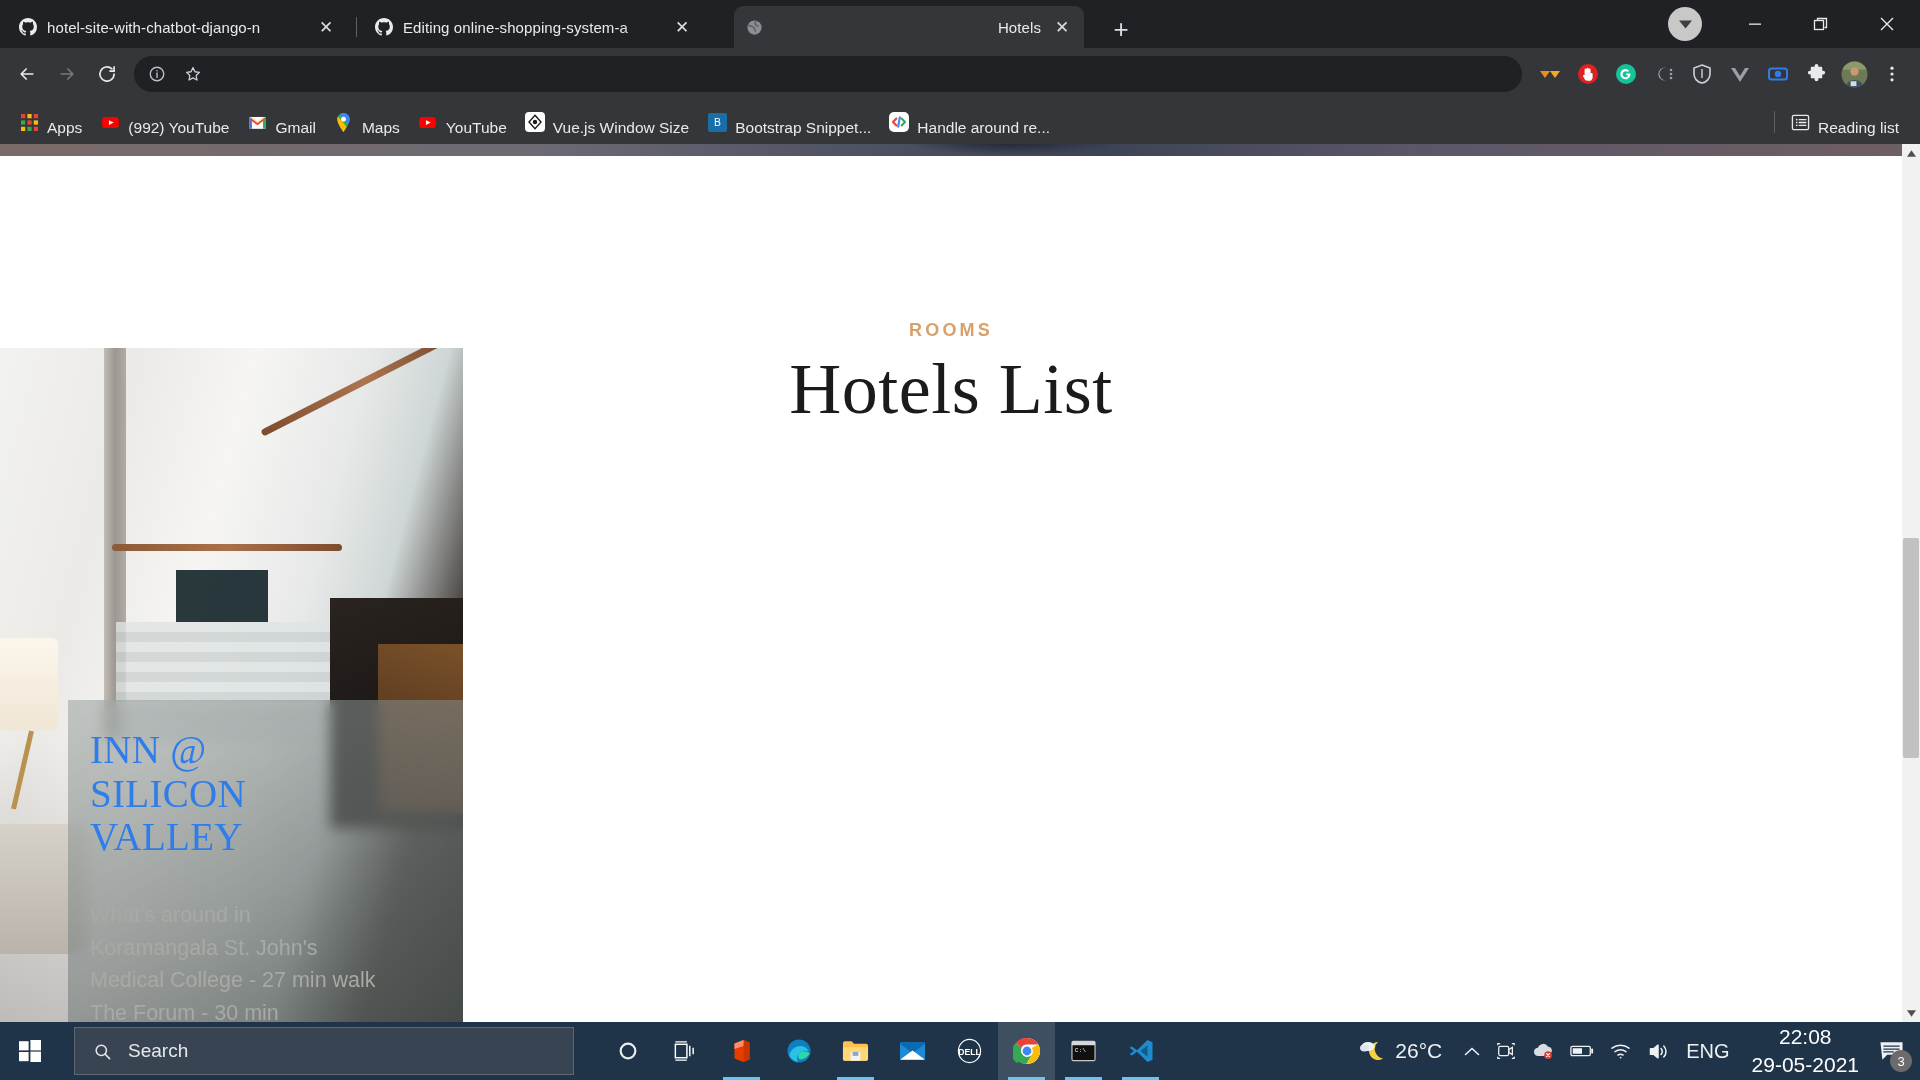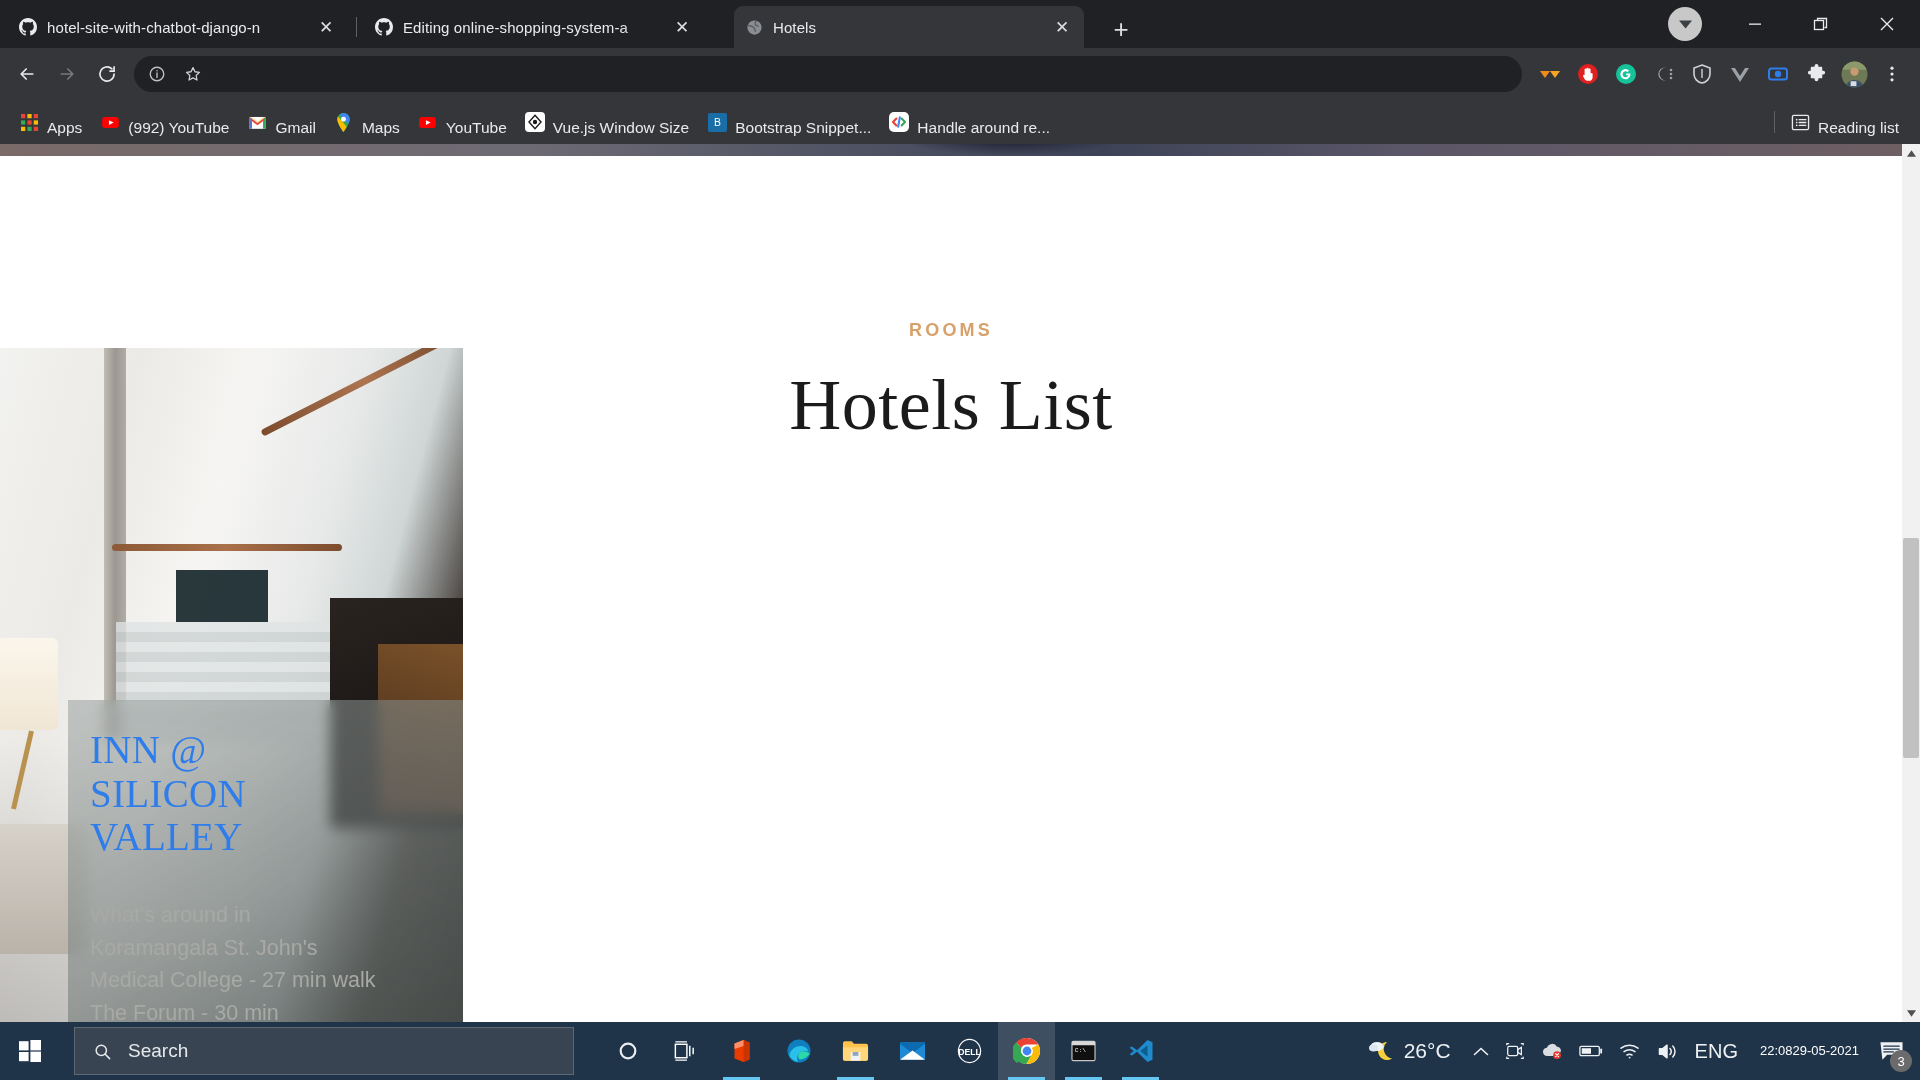--- a/index.html
+++ b/index.html
@@ -20,21 +20,21 @@
   }
   .tab.inactive { background:#202124; }
   .tab.active { background:#35363a; }
   .tab-fav { width:20px; height:20px; flex:0 0 20px; display:flex; align-items:center; justify-content:center; }
   .tab-title {
     flex:1 1 auto; color:#e8eaed; font-size:15px; white-space:nowrap;
     overflow:hidden; text-overflow:clip; letter-spacing:.1px;
     -webkit-mask-image:linear-gradient(to right,#000 85%,transparent 100%);
             mask-image:linear-gradient(to right,#000 85%,transparent 100%);
   }
-  .tab.active .tab-title { -webkit-mask-image:none; mask-image:none; }
+  .tab.active .tab-title { -webkit-mask-image:none; mask-image:none;text-align:right; }
   .tab-close {
     width:24px; height:24px; flex:0 0 24px; border-radius:50%;
     display:flex; align-items:center; justify-content:center; color:#dadce0; font-size:17px;
   }
   .tab-sep { position:absolute; top:17px; width:1px; height:20px; background:#5f6062; }
   .newtab {
     position:absolute; top:12px; width:34px; height:34px; border-radius:50%;
     display:flex; align-items:center; justify-content:center; color:#dadce0; font-size:26px; font-weight:300;
   }
 
@@ -80,21 +80,21 @@
   .hero-strip::after{
     content:""; position:absolute; left:900px; top:0; width:220px; height:12px;
     background:radial-gradient(ellipse at 50% -40%, rgba(20,24,40,.85), rgba(20,24,40,0) 70%);
   }
 
   .eyebrow {
     position:absolute; top:176px; left:0; width:1902px; text-align:center;
     color:#d8a06a; font-size:18px; font-weight:bold; letter-spacing:3.2px;
   }
   .page-title {
-    position:absolute; top:220px; left:0; width:1902px; text-align:center;
+    position:absolute; top:204px; left:0; width:1902px; text-align:center;
     font-family:"Liberation Serif", serif; font-size:72px; color:#1b1b1b; font-weight:400; letter-spacing:.5px;
   }
 
   
   .hotel-card {
     position:absolute; left:0; top:204px; width:463px; height:674px; overflow:hidden;
   }
   .card-photo {
     position:absolute; inset:0;
     background:
@@ -154,21 +154,21 @@
     width:500px; height:48px; margin-left:14px; background:#384451; border:1px solid #5d6873;
     display:flex; align-items:center; gap:16px; padding:0 18px; color:#e6e9ec; font-size:19px;
   }
   .tb-apps { display:flex; align-items:center; margin-left:25px; gap:0; }
   .tb-app { width:57px; height:58px; display:flex; align-items:center; justify-content:center; position:relative; }
   .tb-app.running::after { content:""; position:absolute; bottom:0; left:10px; width:37px; height:3px; background:#65c6f2; }
   .tb-app.active { background:rgba(255,255,255,.14); }
   .tray { position:absolute; right:0; display:flex; align-items:center; height:58px; gap:0; }
   .tray-item { display:flex; align-items:center; justify-content:center; height:58px; padding:0 8px; color:#eef1f4; }
   .tray-temp { font-size:21px; color:#eef1f4; padding-right:14px; }
-  .clock { display:flex; align-items:center; justify-content:center; height:58px; padding:0 14px; color:#fff; font-size:13px; line-height:1.35; }
+  .clock { display:flex; flex-direction:column; align-items:center; justify-content:center; height:58px; padding:0 14px; color:#fff; font-size:21px; line-height:1.35; }
   .notif { position:relative; padding:0 16px 0 6px; }
   .notif-badge {
     position:absolute; right:8px; bottom:8px; width:22px; height:22px; border-radius:50%;
     background:#6b6b6b; color:#fff; font-size:13px; display:flex; align-items:center; justify-content:center;
   }
 </style>
 </head>
 <body>
 
 <div class="browser">

